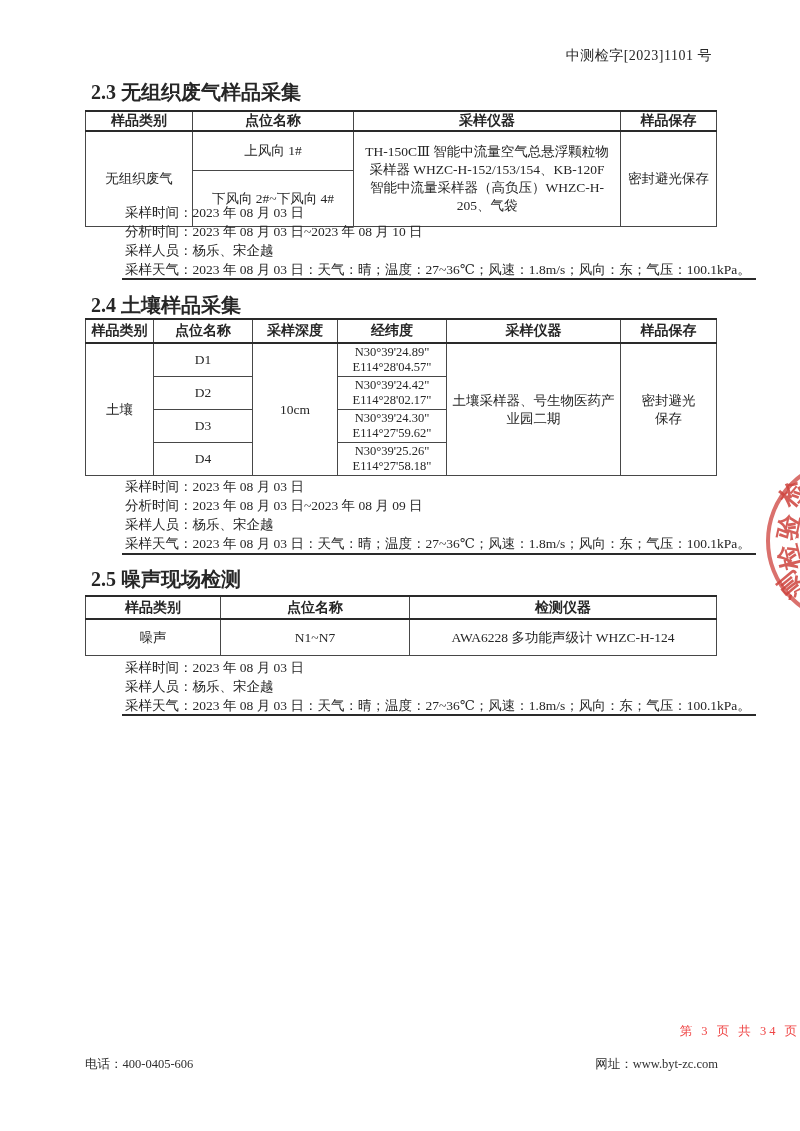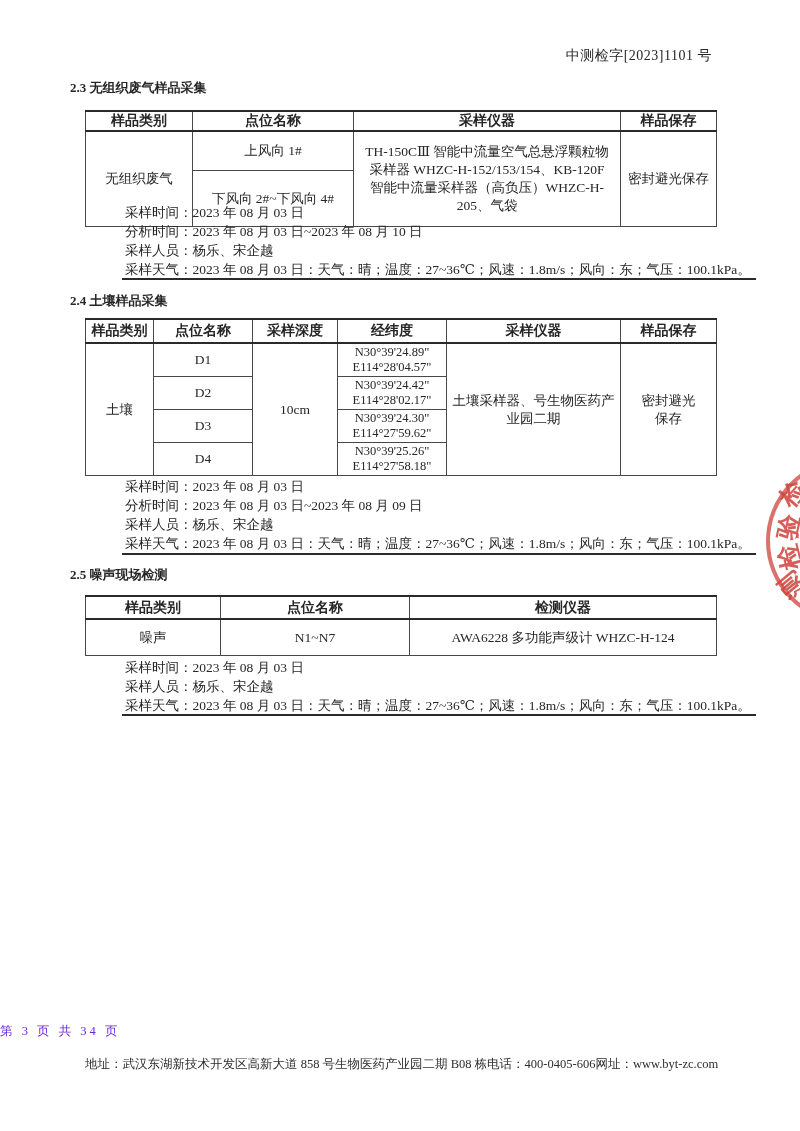--- a/index.html
+++ b/index.html
@@ -2,21 +2,21 @@
 <html><head>
 <meta charset="utf-8">
 <style>
   html,body{margin:0;padding:0;background:#e8e8e8;}
   .page{
     position:relative;width:800px;height:1131px;margin:0 auto;background:#ffffff;
     overflow:hidden;color:#262626;
     font-family:"Liberation Serif","DejaVu Serif",serif;
   }
   .doc-number{position:absolute;top:47px;right:88px;font-size:14px;letter-spacing:.5px;}
-  .sec-title{position:absolute;left:70px;font-size:13px;font-weight:bold;}
+  .sec-title{position:absolute;left:91px;font-size:20px;font-weight:bold;}
   #title23{top:79px;}
   #title24{top:292px;}
   #title25{top:566px;}
 
   table.grid{
     position:absolute;left:85px;width:631px;border-collapse:collapse;table-layout:fixed;
     text-align:center;font-size:13.5px;border-top:2.5px solid #2a2a2a;
   }
   table.grid th,table.grid td{border:1px solid #474747;padding:0 5px;vertical-align:middle;}
   table.grid thead th{border-bottom:2.5px solid #2a2a2a;font-weight:bold;font-size:14px;}
@@ -36,22 +36,22 @@
   #table25 tbody td{height:35px;}
 
   .notes{
     position:absolute;left:85px;width:631px;font-size:13.5px;line-height:19px;
     border-bottom:2.5px solid #2a2a2a;padding-left:3px;white-space:nowrap;margin-left:37px;
   }
   #notes23{top:203px;height:75px;}
   #notes24{top:477px;height:76px;}
   #notes25{top:658px;height:56px;}
 
-  .page-num{position:absolute;top:1023px;left:0;width:100%;text-align:left;
-    font-size:12.5px;letter-spacing:3px;color:#6d28d9;}
+  .page-num{position:absolute;top:1023px;left:0;width:100%;text-align:right;
+    font-size:12.5px;letter-spacing:3px;color:#ef4444;}
   .footer-line{position:absolute;top:1056px;left:85px;width:633px;display:flex;
     justify-content:space-between;font-size:12.5px;color:#2e2e2e;white-space:nowrap;}
 
   
   .stamp-ring{
     position:absolute;left:766px;top:458px;width:158px;height:158px;border-radius:50%;
     border:4px solid rgba(206,66,60,.75);filter:blur(.4px);
   }
   .stamp-text{
     position:absolute;left:774px;top:480px;width:30px;display:flex;flex-direction:column;
@@ -206,18 +206,17 @@
   <div class="stamp-ring"></div>
   <div class="stamp-text">
     <span class="sc0">检</span>
     <span class="sc1">验</span>
     <span class="sc2">检</span>
     <span class="sc3">测</span>
   </div>
 
   <div class="page-num">第 3 页 共 34 页</div>
   <div class="footer-line">
-    <span>地址：武汉东湖新技术开发区高新大道 858 号生物医药产业园二期 B08 栋</span>
     <span>电话：400-0405-606</span>
     <span>网址：www.byt-zc.com</span>
   </div>
 
 </div>
 
 </body></html>

